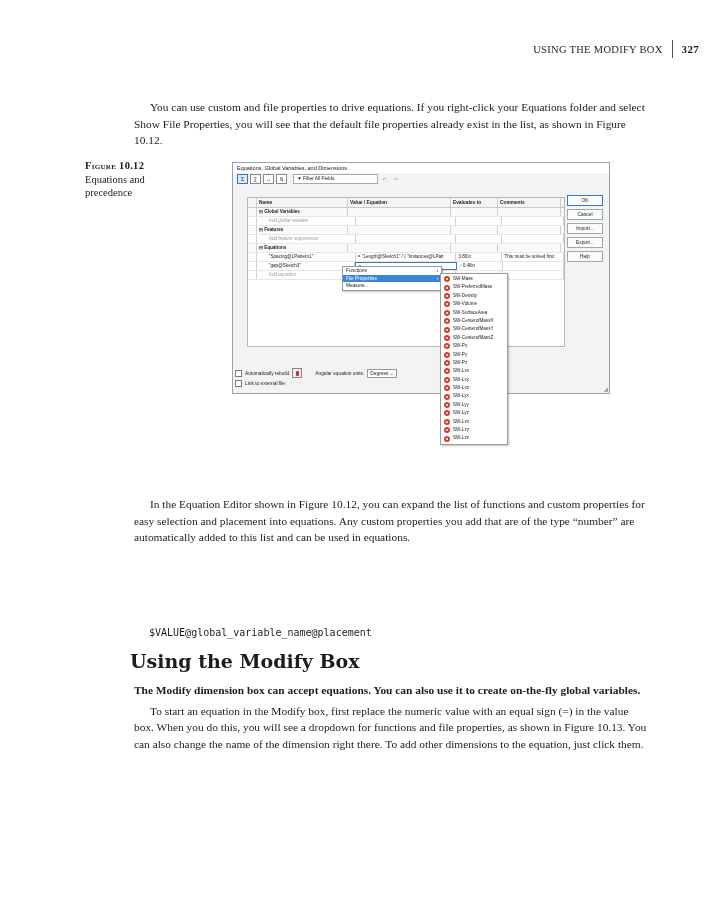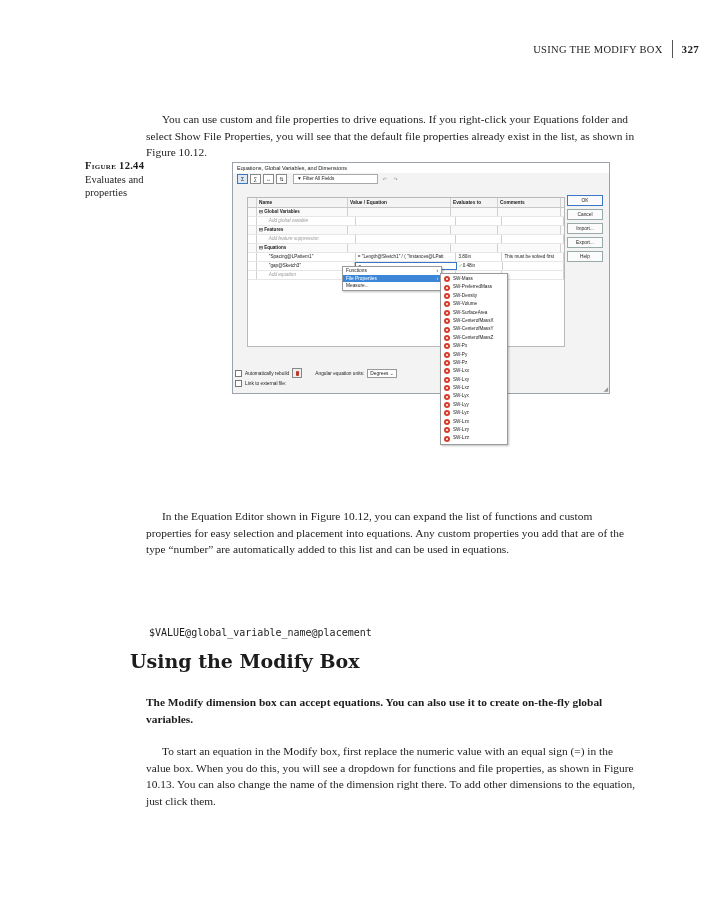--- a/index.html
+++ b/index.html
@@ -2,21 +2,21 @@
 <html><head>
 <meta charset="utf-8">
 <style>
   html, body { margin:0; padding:0; background:#ffffff; }
   body { width:717px; height:900px; position:relative; overflow:hidden; font-family:"Liberation Serif", serif; color:#1c1c1c; }
   .running-head { position:absolute; top:40px; right:18px; font-size:10.5px; letter-spacing:0.3px; display:flex; align-items:center; }
   .running-head .title { text-transform:uppercase; }
   .running-head .sep { width:1px; height:18px; background:#555; margin:0 9px; }
   .running-head .page { font-weight:bold; font-size:11px; }
   .body-text { position:absolute; left:130px; width:522px; font-size:11.4px; line-height:16.6px; }
-  .body-text p { margin:16px; text-indent:16px; }
+  .body-text p { margin:4px; text-indent:16px; }
   .body-text p.noindent { text-indent:0;font-weight:bold; }
   .caption { position:absolute; left:85px; top:159px; width:90px; font-size:10.5px; line-height:13.5px; }
   .caption .fig { font-weight:bold; font-variant:small-caps; letter-spacing:0.3px; }
   .code { position:absolute; left:149px; top:627px; font-family:"DejaVu Sans Mono", monospace; font-size:10px; }
   .h2 { position:absolute; left:130px; top:650px; font-size:19px; font-weight:bold; font-family:"DejaVu Serif", serif; }
 
   
   .dlg { position:absolute; left:232px; top:162px; width:376px; height:230px; border:1px solid #9aa3ad; background:#f3f3f3; font-family:"Liberation Sans", sans-serif; font-size:5.2px; color:#222; }
   .dlg .titlebar { height:10px; line-height:10px; padding-left:4px; background:#ffffff; font-size:5.5px; }
   .dlg .toolbar { height:12px; display:flex; align-items:center; padding-left:4px; gap:2px; }
@@ -58,22 +58,22 @@
   <span class="title">Using the Modify Box</span>
   <span class="sep"></span>
   <span class="page">327</span>
 </div>
 
 <div class="body-text" style="top:95px;">
   <p>You can use custom and file properties to drive equations. If you right-click your Equations folder and select Show File Properties, you will see that the default file properties already exist in the list, as shown in Figure 10.12.</p>
 </div>
 
 <div class="caption">
-  <div class="fig">Figure 12.44</div>
-  <div>Evaluates and properties</div>
+  <div class="fig">Figure 10.12</div>
+  <div>Equations and precedence</div>
 </div>
 
 <div class="dlg">
   <div class="titlebar">Equations, Global Variables, and Dimensions</div>
   <div class="toolbar">
     <div class="tb-btn active">Σ</div>
     <div class="tb-btn">∑</div>
     <div class="tb-btn">↔</div>
     <div class="tb-btn">⇅</div>
     <div class="filter">▼ <span>Filter All Fields</span></div>

